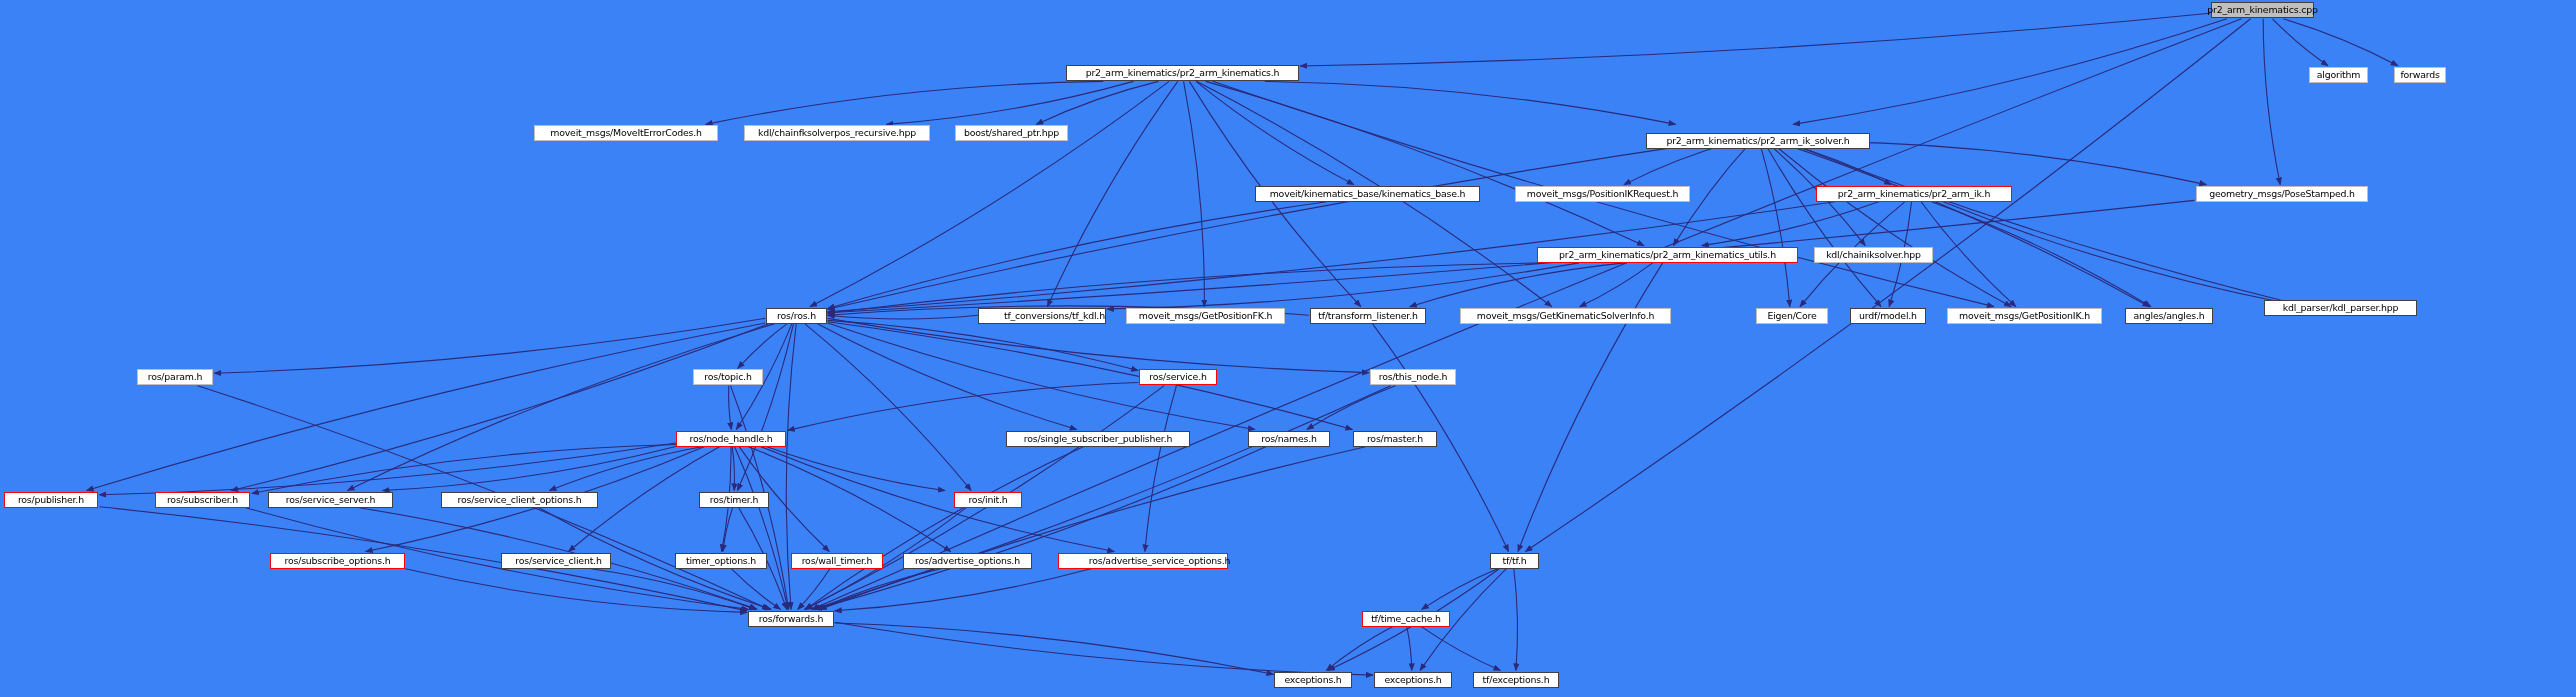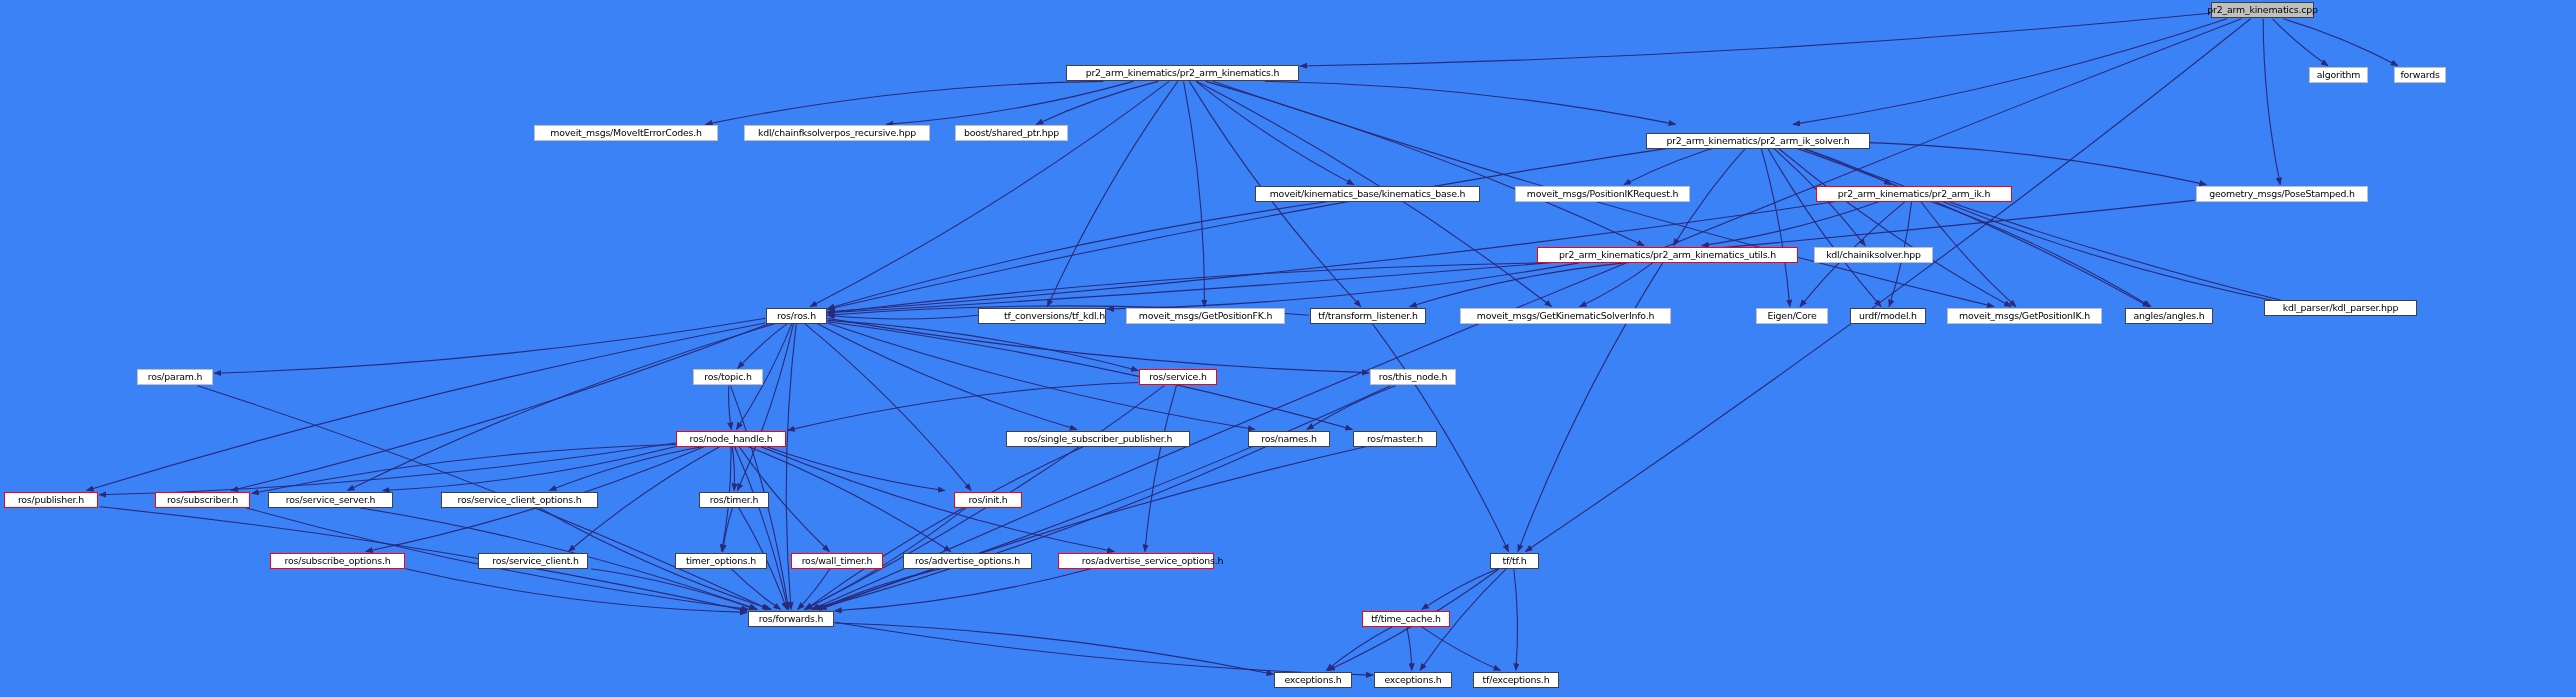--- a/index.html
+++ b/index.html
@@ -192,25 +192,25 @@
       <div class="node bold" style="left: 1006px; top: 431px; width: 184px;">ros/single_subscriber_publisher.h</div>
       <div class="node bold" style="left: 1248px; top: 431px; width: 82px;">ros/names.h</div>
       <div class="node bold" style="left: 1353px; top: 431px; width: 84px;">ros/master.h</div>
       <div class="node red" style="left: 3.9px; top: 492px; width: 94px;">ros/publisher.h</div>
       <div class="node red" style="left: 155px; top: 492px; width: 95px;">ros/subscriber.h</div>
       <div class="node bold" style="left: 268px; top: 492px; width: 125px;">ros/service_server.h</div>
       <div class="node bold" style="left: 441px; top: 492px; width: 157px;">ros/service_client_options.h</div>
       <div class="node bold" style="left: 699px; top: 492px; width: 70px;">ros/timer.h</div>
       <div class="node red" style="left: 946px; top: 492px; width: 68px; margin-left: 8px;">ros/init.h</div>
       <div class="node red" style="left: 270px; top: 553px; width: 135px;">ros/subscribe_options.h</div>
-      <div class="node bold" style="left: 478px; top: 553px; width: 110px; padding-left: 8px;">ros/service_client.h</div>
+      <div class="node bold" style="left: 501px; top: 553px; width: 110px; padding-left: 8px;">ros/service_client.h</div>
       <div class="node bold" style="left: 675px; top: 553px; width: 92px;">timer_options.h</div>
       <div class="node red" style="left: 791px; top: 553px; width: 92px;">ros/wall_timer.h</div>
       <div class="node bold" style="left: 903px; top: 553px; width: 129px;">ros/advertise_options.h</div>
-      <div class="node red" style="left: 1058px; top: 553px; width: 156px; padding-left: 36px;">ros/advertise_service_options.h</div>
+      <div class="node red" style="left: 1058px; top: 553px; width: 170px; padding-left: 36px;">ros/advertise_service_options.h</div>
       <div class="node bold" style="left: 1490px; top: 553px; width: 49px;">tf/tf.h</div>
       <div class="node bold" style="left: 748px; top: 611px; width: 86px;">ros/forwards.h</div>
       <div class="node red" style="left: 1362px; top: 611px; width: 88px;">tf/time_cache.h</div>
       <div class="node bold" style="left: 1274px; top: 672px; width: 78px;">exceptions.h</div>
       <div class="node bold" style="left: 1374px; top: 672px; width: 78px;">exceptions.h</div>
       <div class="node bold" style="left: 1473px; top: 672px; width: 86px;">tf/exceptions.h</div>
     </div>
 </div>
 
 

